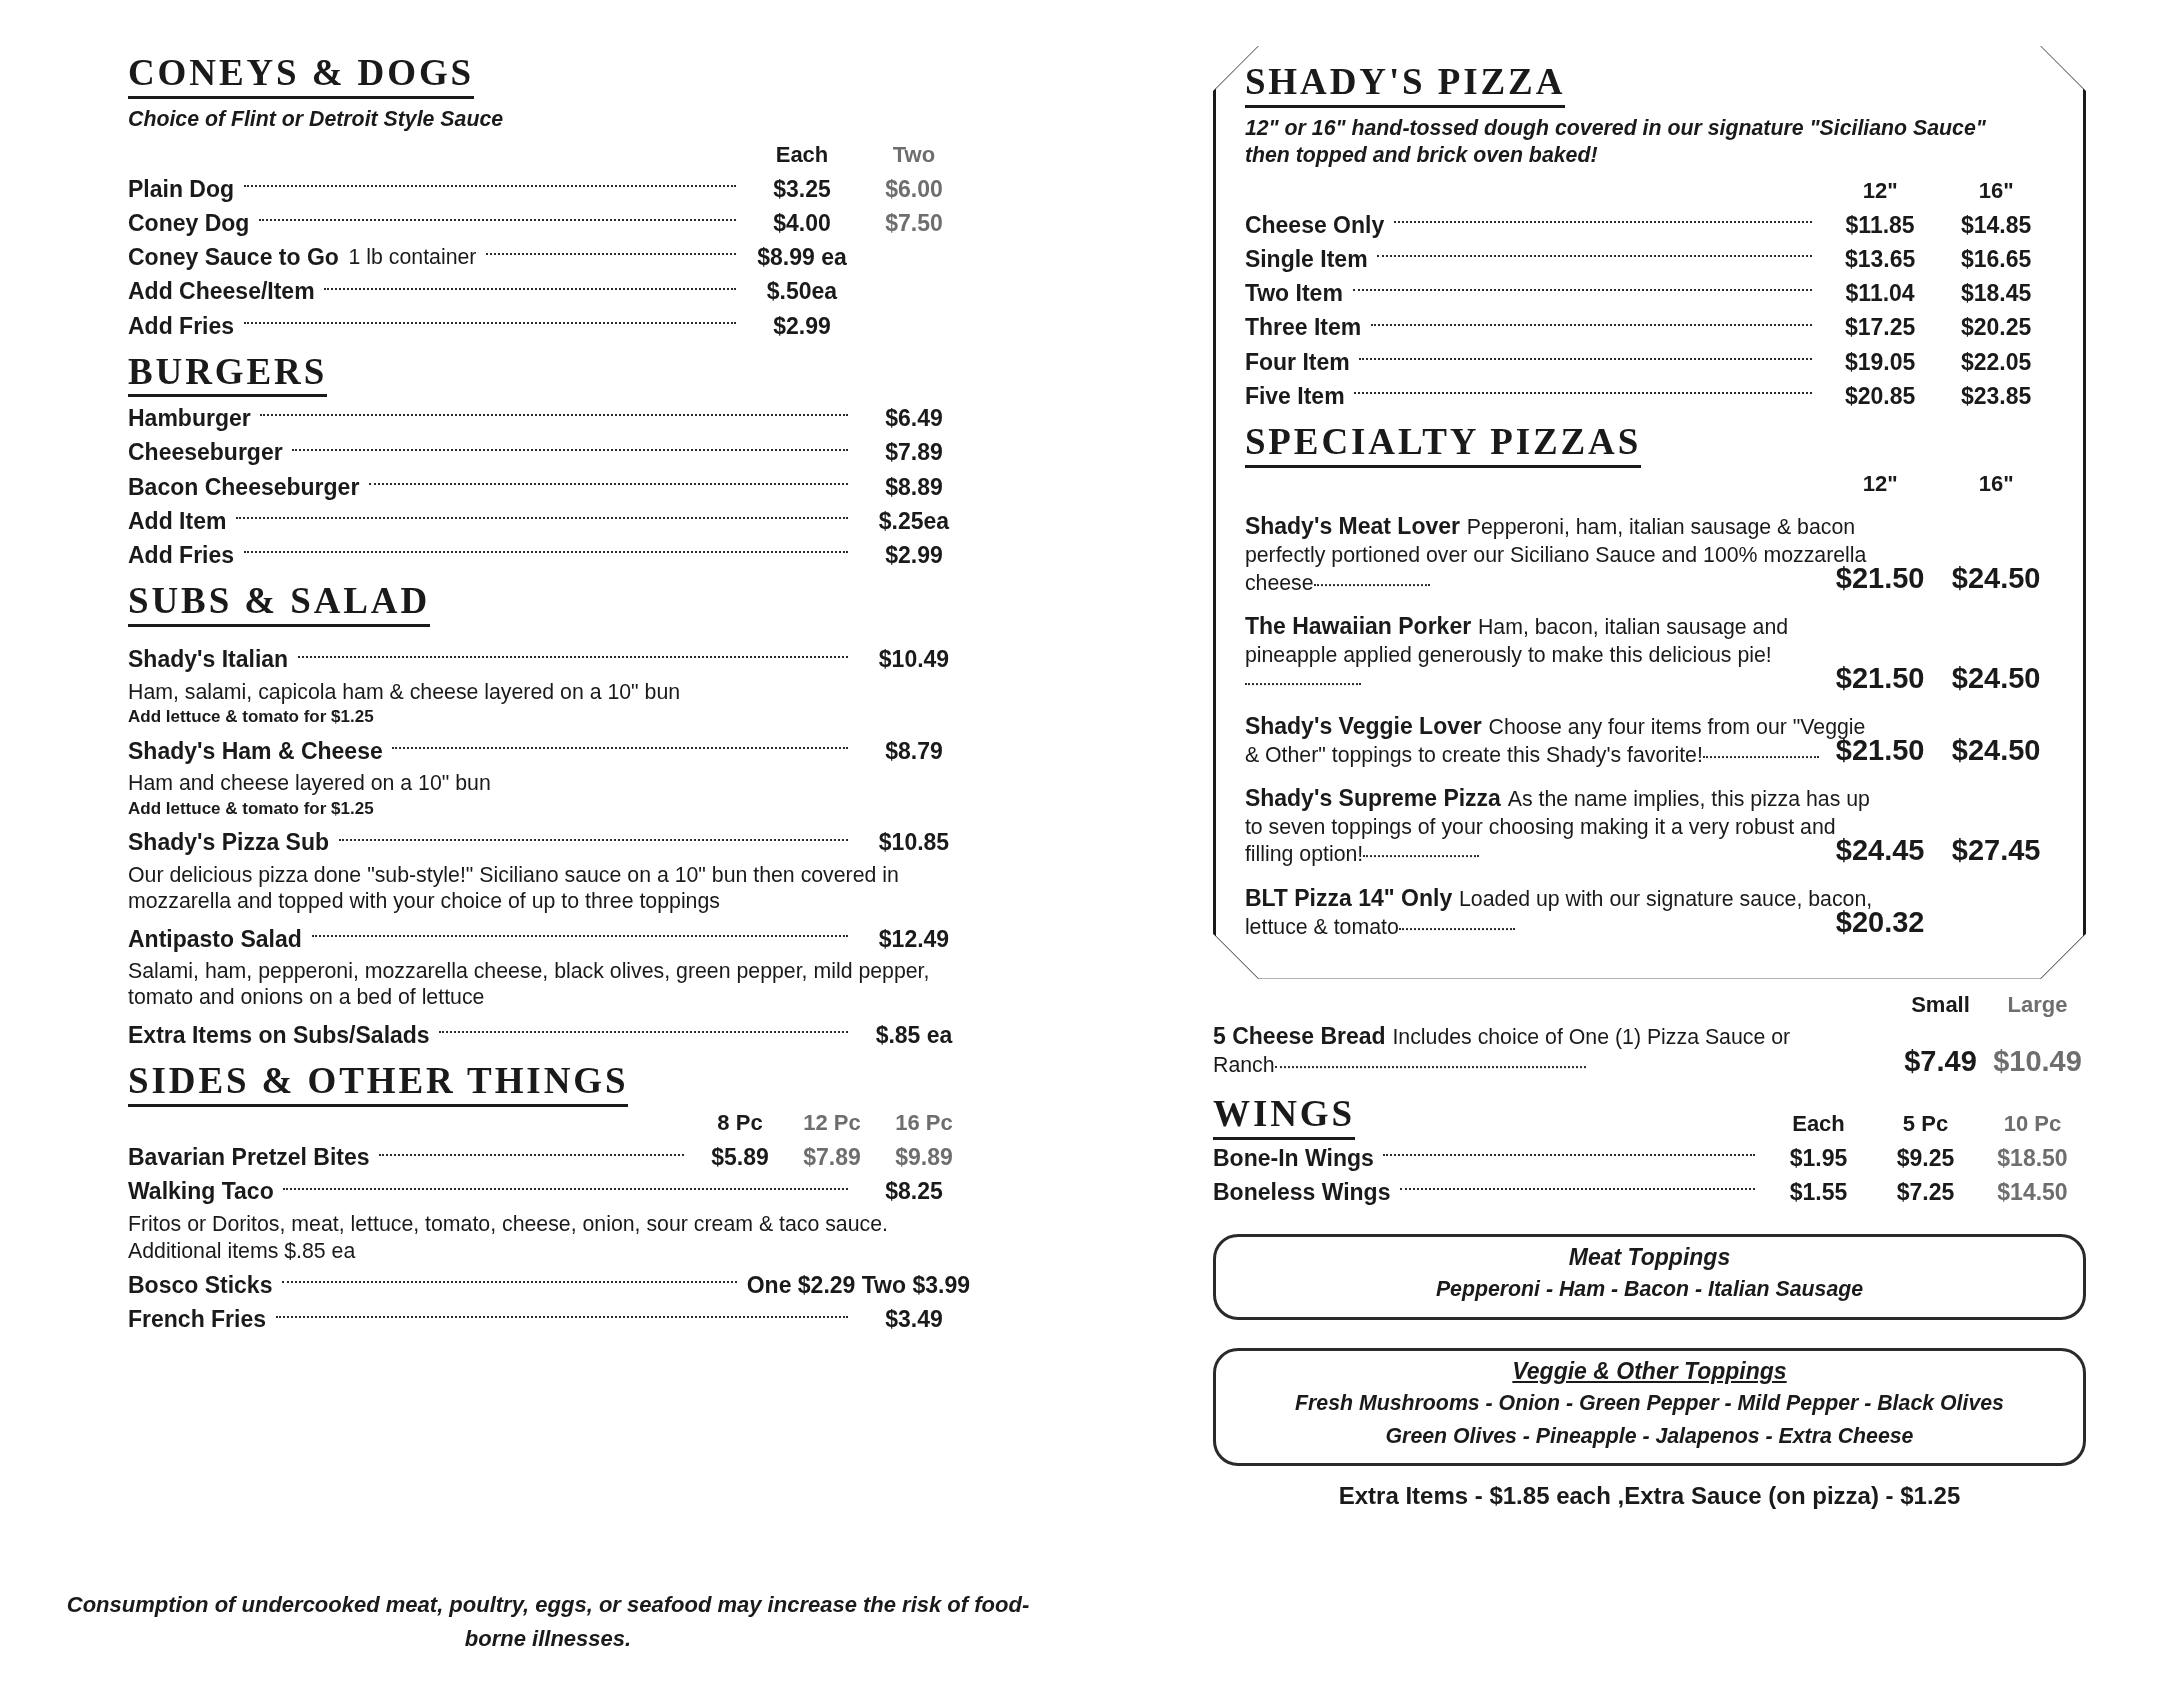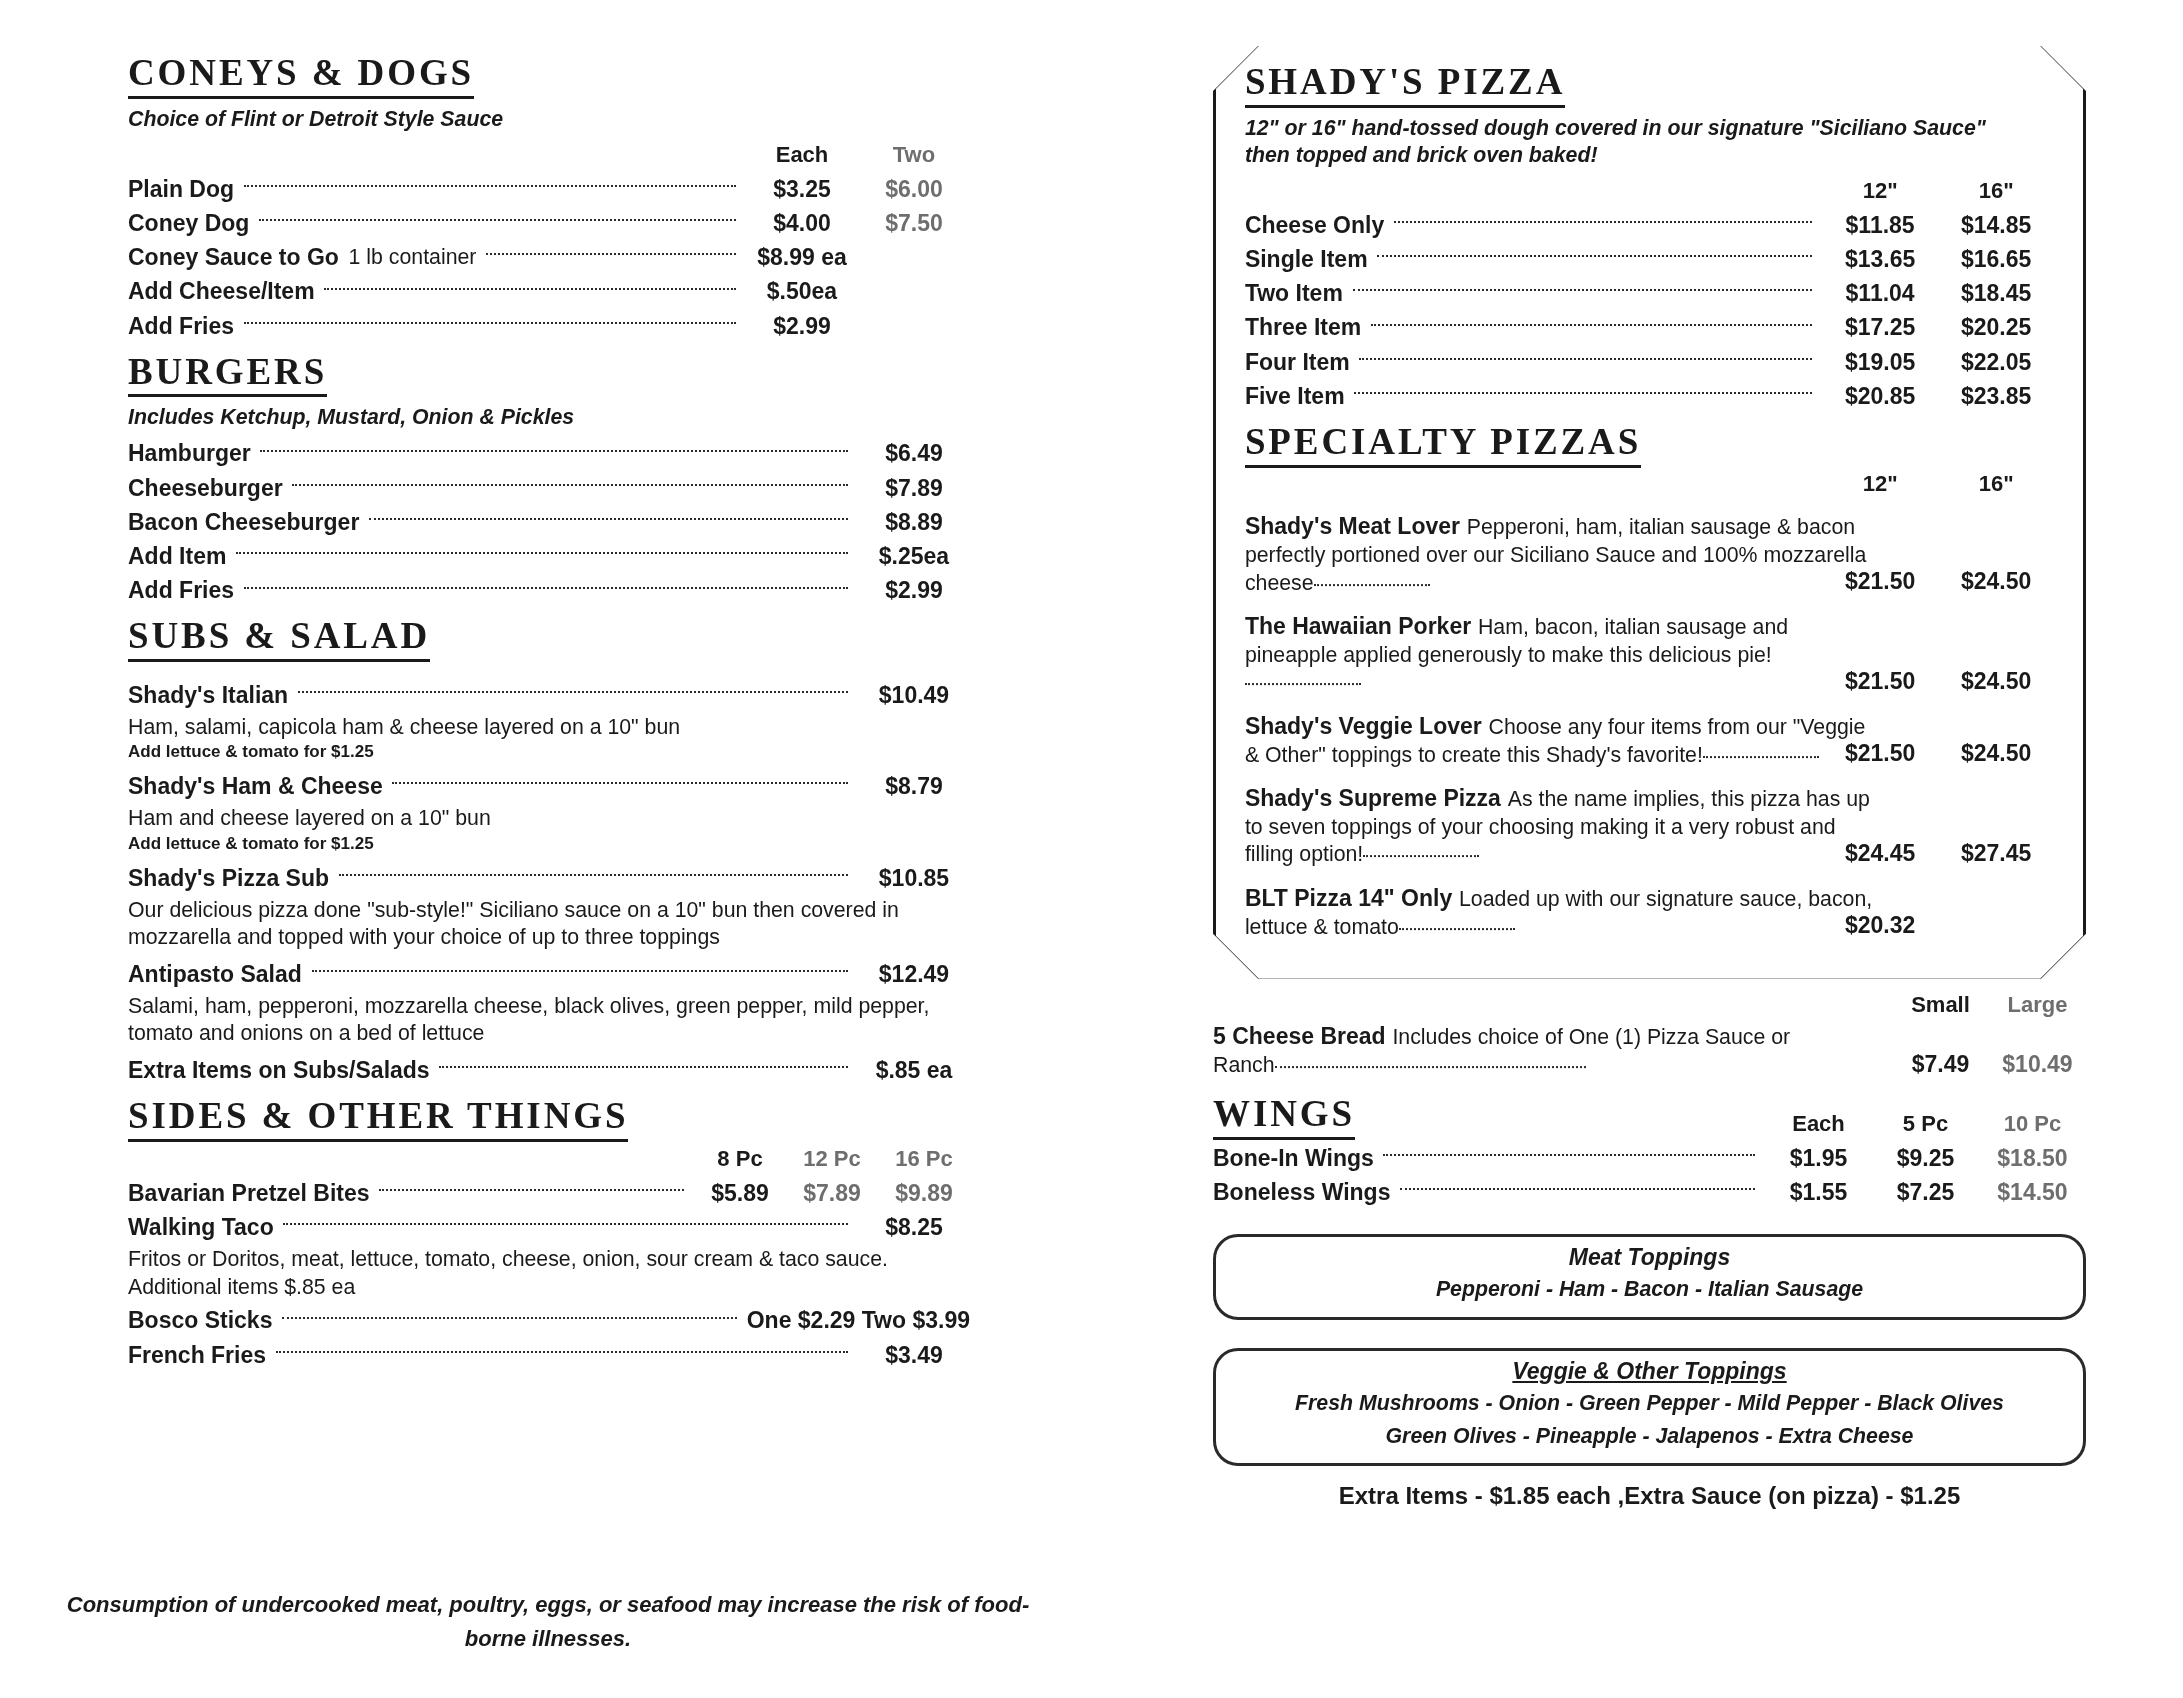--- a/index.html
+++ b/index.html
@@ -50,21 +50,21 @@
     clip-path:polygon(43px 0,calc(100% - 43px) 0,100% 43px,100% calc(100% - 43px),
       calc(100% - 43px) 100%,43px 100%,0 calc(100% - 43px),0 43px);
     background:#fff;margin:2.9px;padding:17.5px 29px 23px;
   }
   .pz{flex:0 0 116px;text-align:center;}
 
   .spec{position:relative;margin:14.6px 0;}
   .spec-text{width:640px;font-size:21.3px;font-weight:normal;line-height:1.3;}
   .nm2{font-weight:bold;font-size:23px;margin-right:6.8px;}
   .ldr-in{display:inline-block;width:116px;border-bottom:2.9px dotted #2a2a2a;transform:translateY(-3.9px);}
-  .spec-prices{position:absolute;right:0;bottom:1.9px;display:flex;font-weight:bold;font-size:23px;}
+  .spec-prices{position:absolute;right:0;bottom:1.9px;display:flex;font-weight:bold;font-size:29px;}
 
   .w3{flex:0 0 107px;text-align:center;}
   .s2{flex:0 0 97px;text-align:center;}
 
   .tbox{border:3.9px solid #2a2a2a;border-radius:25px;text-align:center;padding:7.8px 15.5px 12.6px;margin-top:28px;font-style:italic;}
   .tbox-title{font-weight:bold;font-size:23px;}
   .tbox-line{font-weight:bold;font-size:21.3px;margin-top:4.9px;line-height:1.3;}
   .veggie .tbox-title{text-decoration:underline;}
 
   .extra-line{text-align:center;font-weight:bold;font-size:24px;margin-top:15.5px;}
@@ -109,21 +109,20 @@
     <div class="row">
       <span class="nm">Add Fries</span>
       <span class="leader"></span>
       <span class="p">$2.99</span>
       <span class="p"></span>
     </div>
   </div>
 
   <div class="sec">
     <h2 class="h">BURGERS</h2>
-    <div class="sub">Includes Ketchup, Mustard, Onion &amp; Pickles</div>
     <div class="row">
       <span class="nm">Hamburger</span>
       <span class="leader"></span>
       <span class="p">$6.49</span>
     </div>
     <div class="row">
       <span class="nm">Cheeseburger</span>
       <span class="leader"></span>
       <span class="p">$7.89</span>
     </div>

